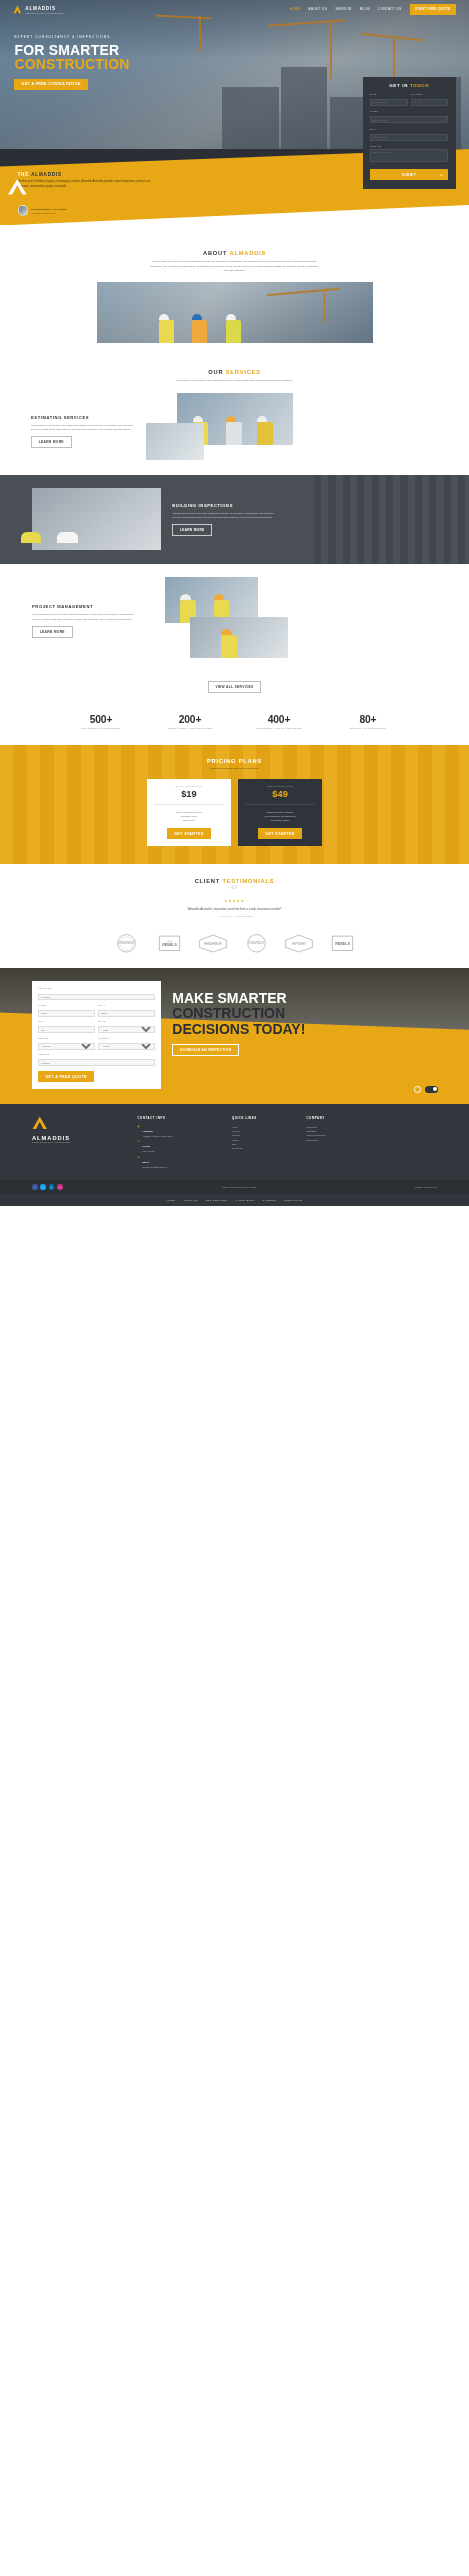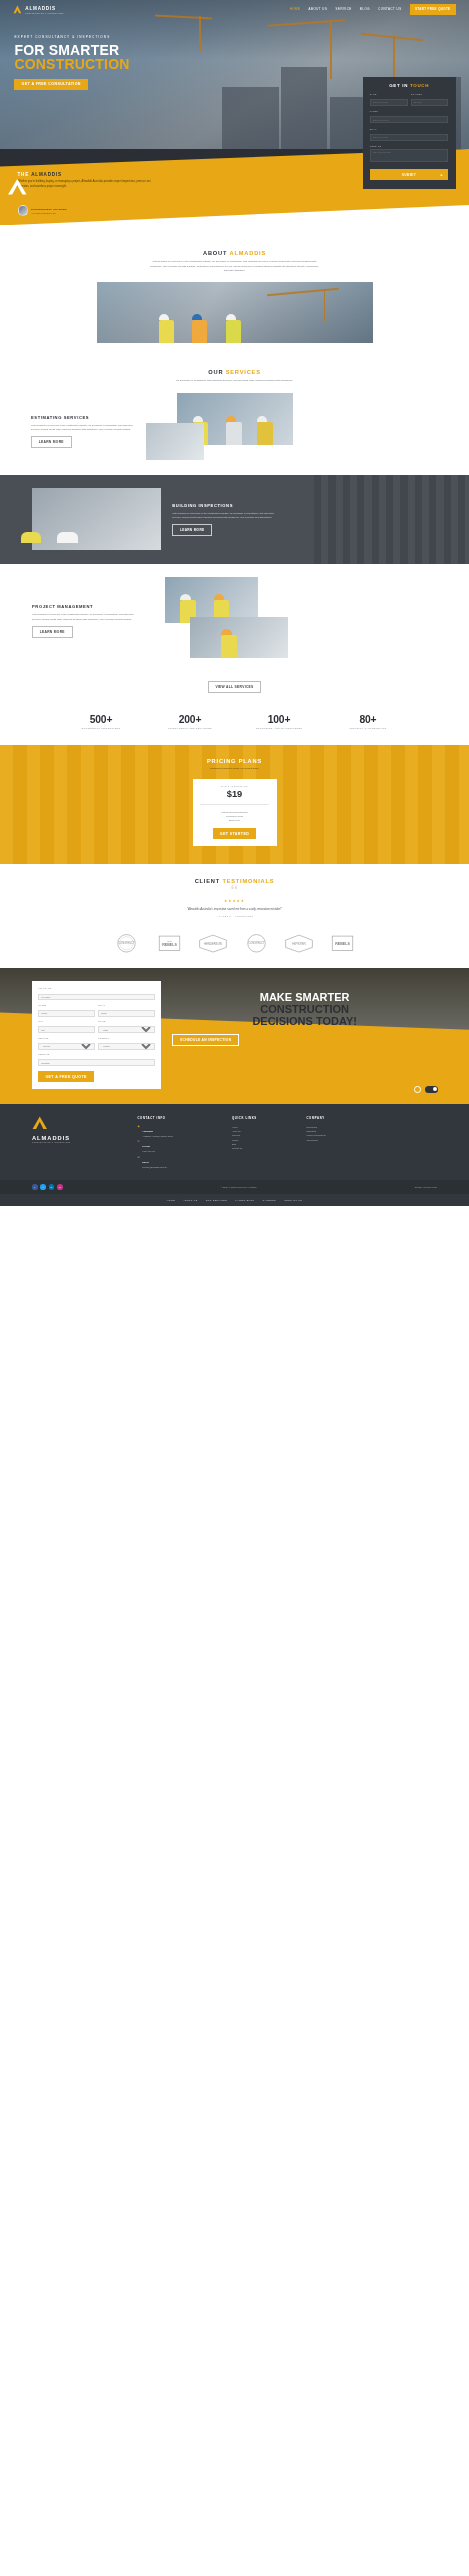--- a/index.html
+++ b/index.html
@@ -290,21 +290,21 @@
     opacity: .9;
   }
   .cta-row { position: relative; display: flex; gap: 11.3px; padding: 0 32px; align-items: flex-start; }
   .cta-form { width: 129px; background: #fff; padding: 6.2px; }
   .ff-label { font-size: 1.9px; letter-spacing: 0.3px; text-transform: uppercase; color: #7e838a; margin: 0 0 1.5px 0; }
   .ff-input { width: 100%; height: 6.7px; border: 0.5px solid #dcdcdc; background: #f6f6f6; font-size: 2.1px; padding: 0 2.1px; color: #6f747a; font-family: inherit; }
   .ff-row { display: flex; gap: 3.6px; margin-top: 3.6px; }
   .ff-sel { width: 100%; height: 6.7px; border: 0.5px solid #dcdcdc; background: #f6f6f6; font-size: 2.1px; color: #6f747a; font-family: inherit; }
   .ff-btn { margin-top: 5.2px; }
   .cta-text { flex: 1; padding-top: 9.3px; }
-  .cta-h2 { font-size: 11px; line-height: 1.12; text-transform: uppercase; font-weight: bold; color: #fff; text-align: center; }
+  .cta-h2 { font-size: 14px; line-height: 1.12; text-transform: uppercase; font-weight: bold; color: #fff; }
   .cta-h2 b { color: #2b2f35; }
   .cta-btn2 { margin-top: 6.2px; }
   .toggle-row { position: absolute; right: 31px; bottom: 11.3px; display: flex; align-items: center; gap: 3.6px; }
   .toggle {
     width: 13.4px; height: 6.2px; border-radius: 4.1px; background: #2f343a; position: relative;
   }
   .toggle:after { content:""; position: absolute; right: 1px; top: 1px; width: 4.1px; height: 4.1px; border-radius: 50%; background: #fff; }
   .dot-circle { width: 6.7px; height: 6.7px; border-radius: 50%; border: 1px solid #fff; }
 
   
@@ -558,41 +558,50 @@
   <section class="stats">
     <div class="stat">
       <div class="stat-num">500+</div>
       <div class="stat-lbl">SUCCESSFUL INSPECTIONS</div>
     </div>
     <div class="stat">
       <div class="stat-num">200+</div>
       <div class="stat-lbl">CLIENT ESTIMATES DELIVERED</div>
     </div>
     <div class="stat">
-      <div class="stat-num">100+</div>
+      <div class="stat-num">400+</div>
       <div class="stat-lbl">COMPLETED AUDITS COMPLETED</div>
     </div>
     <div class="stat">
       <div class="stat-num">80+</div>
       <div class="stat-lbl">INDUSTRY PARTNERSHIPS</div>
     </div>
   </section>
 
   <section class="pricing">
     <div class="bgbars"></div>
     <div class="pr-title">PRICING PLANS</div>
     <div class="pr-sub">Transparent pricing to match your project scope</div>
     <div class="pr-cards">
       <div class="card">
         <div class="card-tag">BASIC INSPECTION</div>
         <div class="card-price">$19</div>
         <hr>
         <div class="card-feat">General structural inspection</div>
         <div class="card-feat">Compliance check</div>
         <div class="card-feat">Basic report</div>
+        <button class="btn card-btn">GET STARTED</button>
+      </div>
+      <div class="card featured">
+        <div class="card-tag">ESTIMATING PLUS</div>
+        <div class="card-price">$49</div>
+        <hr>
+        <div class="card-feat">Detailed inspection &amp; analysis</div>
+        <div class="card-feat">Cost estimation &amp; risk assessment</div>
+        <div class="card-feat">Consultation session</div>
         <button class="btn card-btn">GET STARTED</button>
       </div>
     </div>
   </section>
 
   <section class="testi">
     <div class="sec-title">
       <span>CLIENT </span><b>TESTIMONIALS</b>
     </div>
     <div class="quote-mark">“</div>

